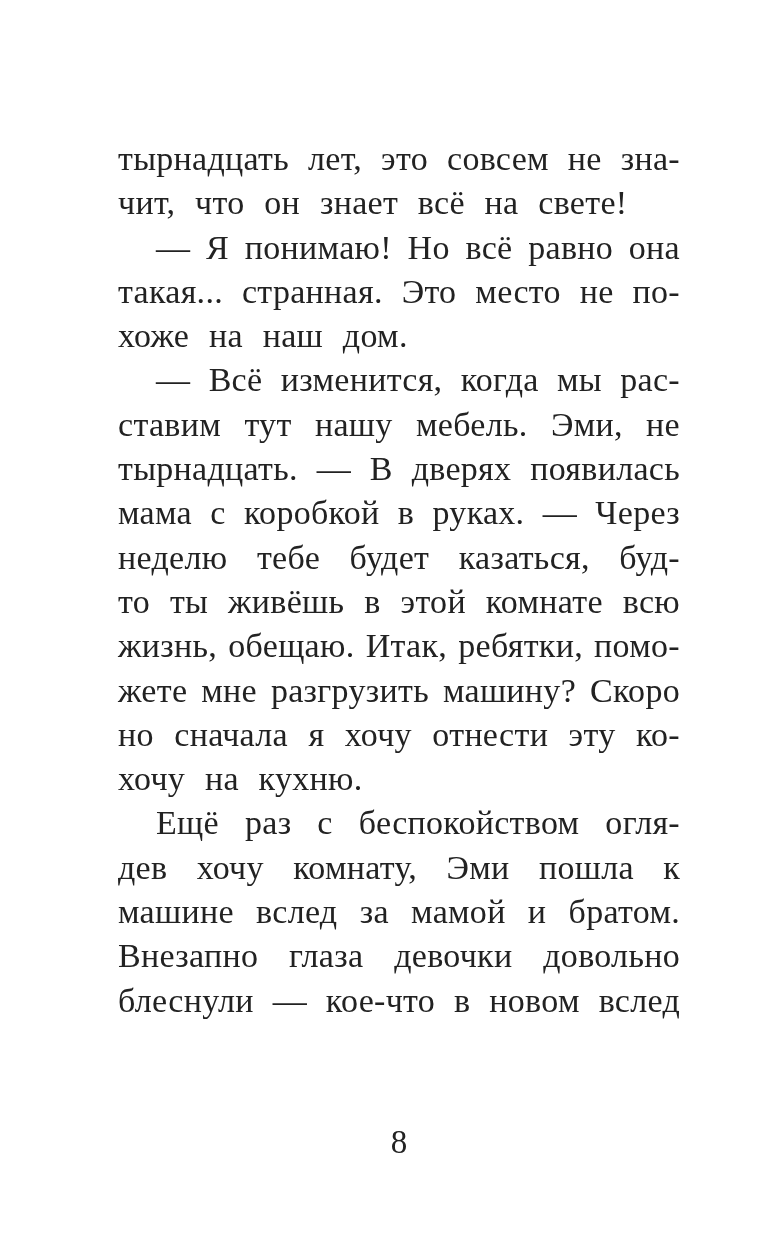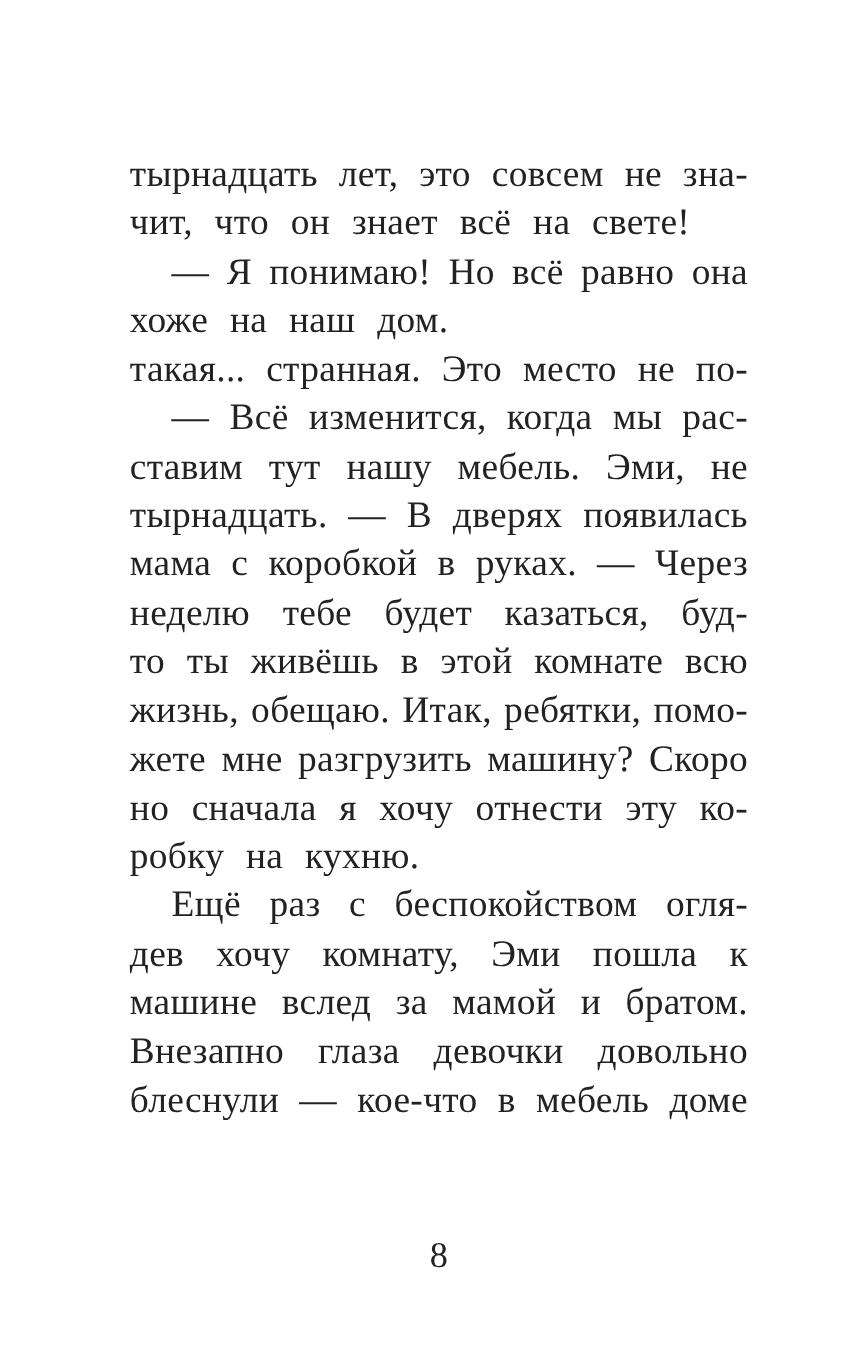--- a/index.html
+++ b/index.html
@@ -53,32 +53,32 @@
   }
 </style>
 </head>
 <body>
 
 <div class="page" style="background: rgb(255, 255, 255); color: rgb(34, 34, 34);">
   <div class="text-block">
       <div class="line">тырнадцать лет, это совсем не зна-</div>
       <div class="line para-end">чит, что он знает всё на свете!</div>
       <div class="line indent">— Я понимаю! Но всё равно она</div>
+      <div class="line">такая... странная. Это место не по-</div>
       <div class="line para-end">хоже на наш дом.</div>
-      <div class="line">такая... странная. Это место не по-</div>
       <div class="line indent">— Всё изменится, когда мы рас-</div>
       <div class="line">ставим тут нашу мебель. Эми, не</div>
       <div class="line">тырнадцать. — В дверях появилась</div>
       <div class="line">мама с коробкой в руках. — Через</div>
       <div class="line">неделю тебе будет казаться, буд-</div>
       <div class="line">то ты живёшь в этой комнате всю</div>
       <div class="line">жизнь, обещаю. Итак, ребятки, помо-</div>
       <div class="line">жете мне разгрузить машину? Скоро</div>
       <div class="line">но сначала я хочу отнести эту ко-</div>
-      <div class="line para-end">робку на кухню.</div>
+      <div class="line para-end">хочу на кухню.</div>
       <div class="line indent">Ещё раз с беспокойством огля-</div>
       <div class="line">дев хочу комнату, Эми пошла к</div>
       <div class="line">машине вслед за мамой и братом.</div>
       <div class="line">Внезапно глаза девочки довольно</div>
-      <div class="line">блеснули — кое-что в мебель доме</div>
+      <div class="line">блеснули — кое-что в новом вслед</div>
     </div>
   <div class="page-number">8</div>
 </div>
 
 </body></html>

